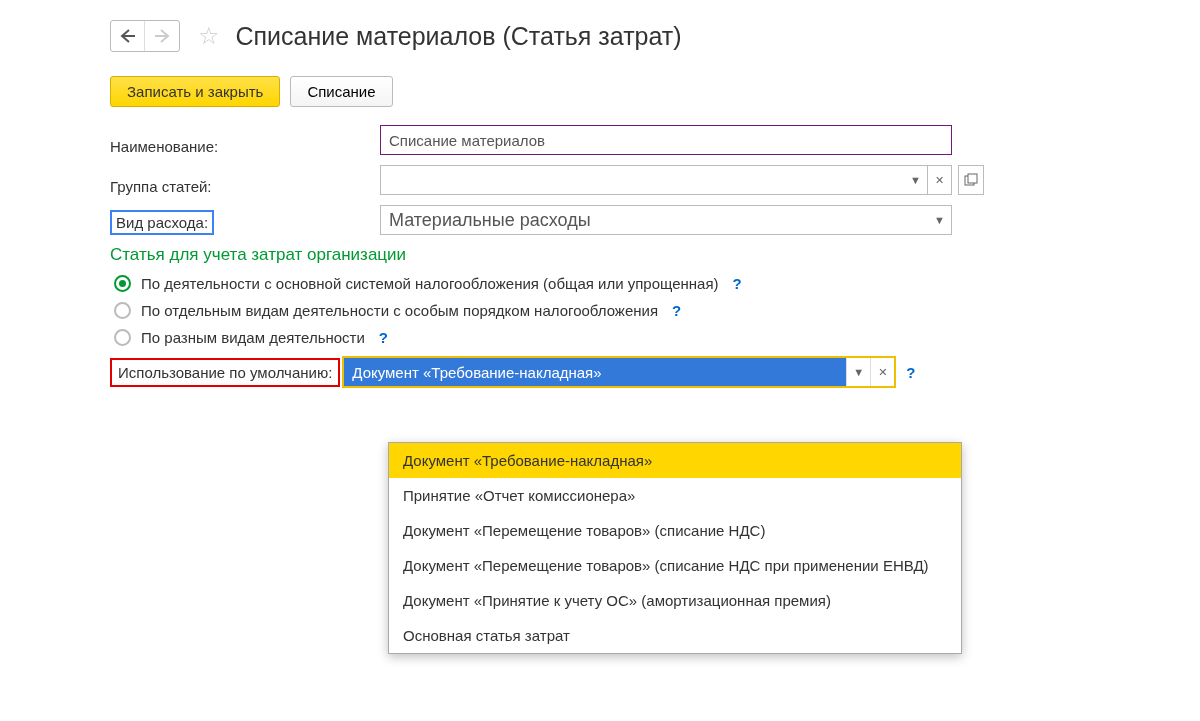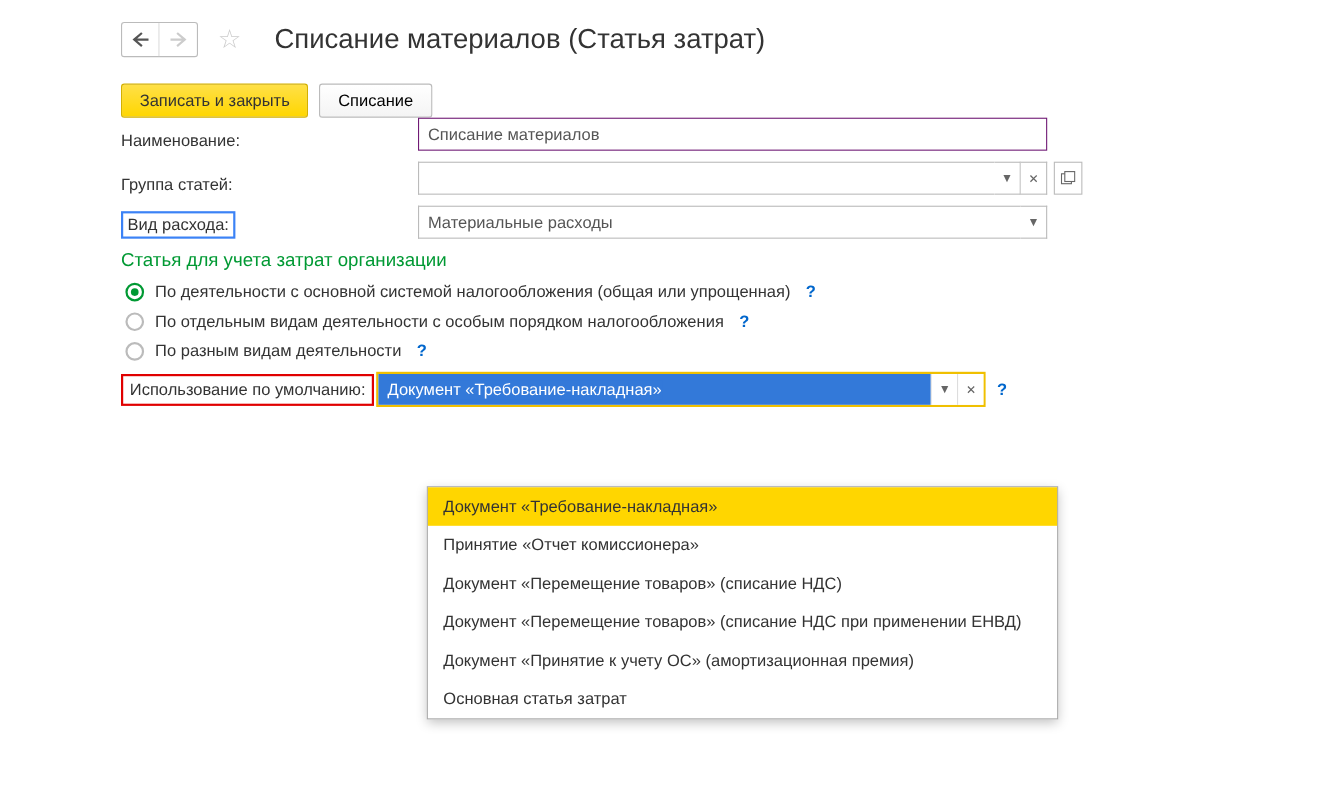--- a/index.html
+++ b/index.html
@@ -37,25 +37,26 @@
   .nav-btn:first-child { border-right: 1px solid #ddd; }
   .star-icon {
     font-size: 24px;
     color: #ccc;
     margin-left: 8px;
     cursor: pointer;
   }
   .page-title {
     font-size: 25px;
     color: #333;
-    margin-left: 20px;
+    margin-left: 6px;
   }
   .toolbar {
     display: flex;
     gap: 10px;
+    margin-bottom: 18px;
   }
   .btn {
     padding: 6px 16px;
     border: 1px solid #bbb;
     border-radius: 3px;
     background: linear-gradient(#fff,#f4f4f4);
     cursor: pointer;
     font-size: 15px;
   }
   .btn-primary {
@@ -84,21 +85,21 @@
   .input-group {
     display: flex;
     flex: 0 0 572px;
   }
   .group-main {
     flex: 1;
     height: 30px;
     border: 1px solid #bbb;
     border-right: none;
     padding: 0 8px;
-    font-size: 15px;
+    font-size: 18px;
     color: #555;
     display: flex;
     align-items: center;
   }
   .group-btn {
     width: 24px;
     height: 30px;
     border: 1px solid #bbb;
     border-left: none;
     display: flex;

